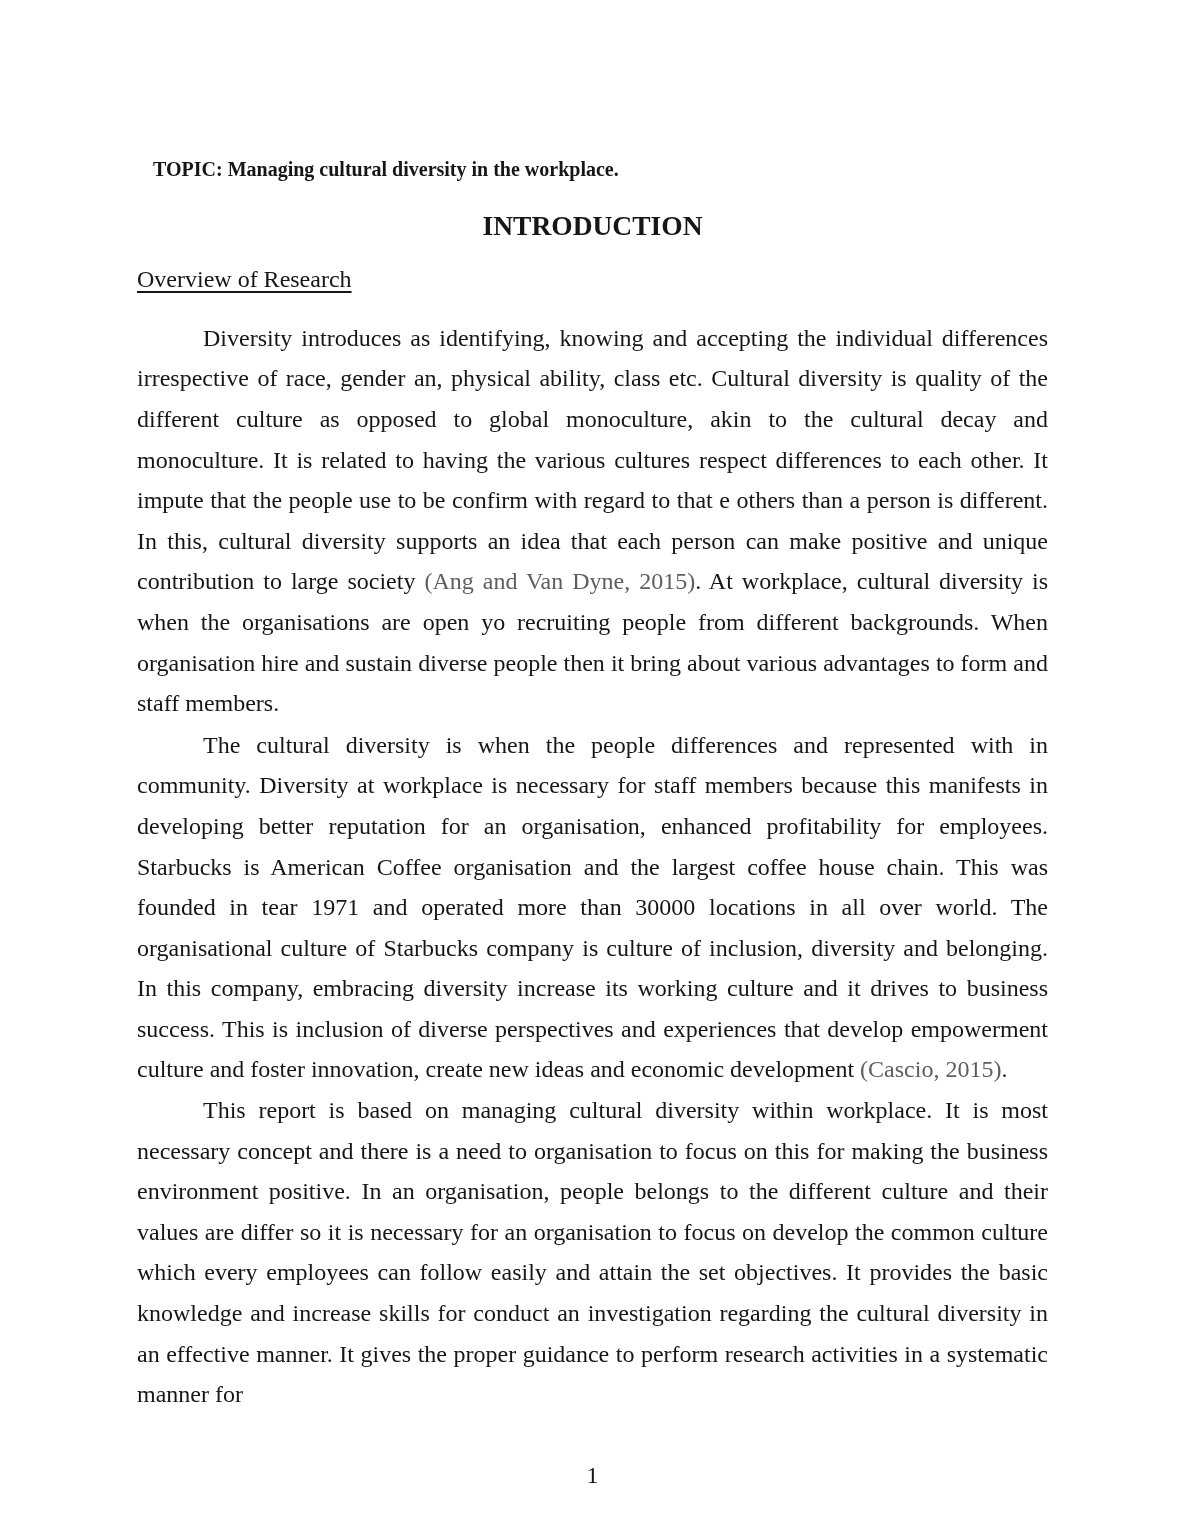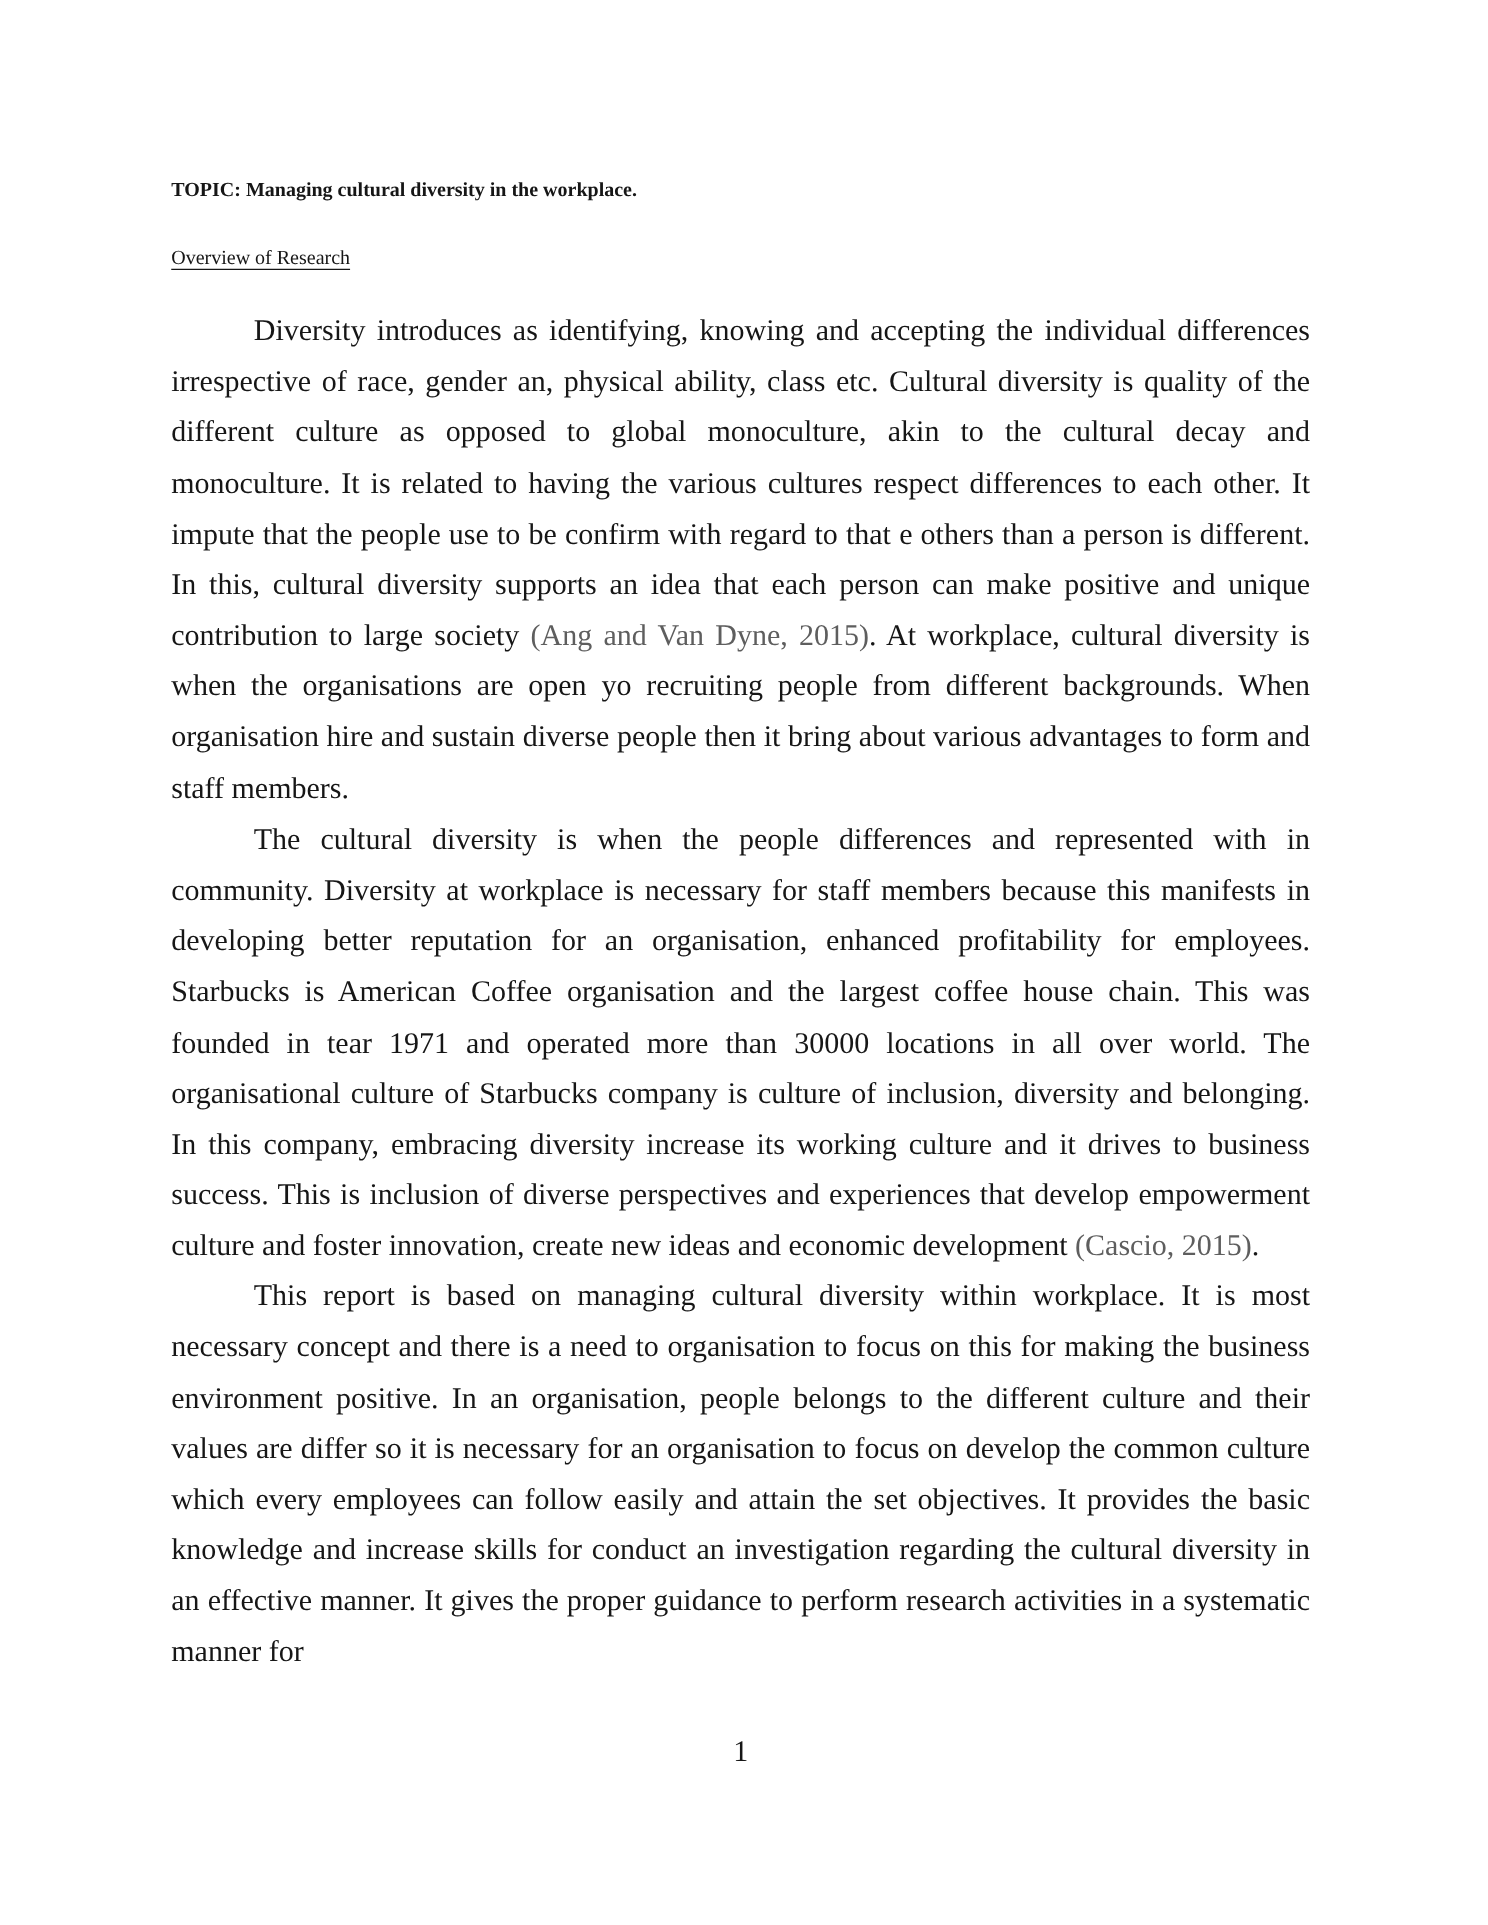--- a/index.html
+++ b/index.html
@@ -14,35 +14,35 @@
     box-sizing: border-box;
     background: #ffffff;
     color: #161616;
     font-family: "Liberation Serif", "DejaVu Serif", serif;
     font-size: 24px;
     line-height: 40.6px;
     padding: 133px 142px 0 137px;
     overflow: hidden;
   }
   .topic-line {
-    margin: 0;
+    margin: 16px;
     font-weight: bold;
-    font-size: 16px;
+    font-size: 20px;
   }
   .main-heading {
     margin: 13px 0 0 0;
     text-align: center;
     font-weight: bold;
     font-size: 27.5px;
     line-height: 40.6px;
   }
   .section-heading {
     margin: 0;
     font-weight: normal;
-    font-size: 16px;
+    font-size: 24px;
     text-decoration: underline;
     text-underline-offset: 4px;
   }
   .heading-overview   { margin-top: 13px; }
   .heading-background { margin-top: 8px; }
   .heading-significance { margin-top: 8px; }
   .body-paragraph {
     margin: 0;
     text-align: justify;
     text-indent: 66px;
@@ -58,20 +58,21 @@
     text-align: center;
   }
 </style>
 </head>
 <body>
 
 <div class="page">
 
   <p class="topic-line">TOPIC: Managing cultural diversity in the workplace.</p>
 
+  <h1 class="main-heading">INTRODUCTION</h1>
 
   <h2 class="section-heading heading-overview">Overview of Research</h2>
   <p class="body-paragraph para-overview"><span>Diversity introduces as identifying, knowing and accepting the individual differences irrespective of race, gender an, physical ability, class etc.  Cultural diversity is quality of the different culture as opposed to global monoculture, akin to the cultural decay and monoculture. It is related to having the various cultures respect differences to each other. It impute that the people use to be confirm with regard to that e others than a person is different. In this, cultural diversity supports an idea that each person can make positive and unique contribution to large society </span><span class="citation">(Ang and Van Dyne, 2015)</span><span>. At workplace, cultural diversity is when the organisations are open yo recruiting people from different backgrounds. When organisation hire and sustain diverse people then it bring about various advantages to form and staff members.</span></p>
 
   <p class="body-paragraph para-background"><span>The cultural diversity is when the people differences and represented with in community. Diversity at workplace is necessary for staff members because this manifests in developing better reputation for an organisation, enhanced profitability for employees.  Starbucks is American Coffee organisation and the largest coffee house chain. This was founded in tear 1971 and operated more than 30000 locations in all over world. The organisational culture of Starbucks company is culture of inclusion, diversity and belonging. In this company, embracing diversity increase its working culture and it drives to business success. This is inclusion of diverse perspectives and experiences that develop empowerment culture and foster innovation, create new ideas and economic development </span><span class="citation">(Cascio, 2015)</span><span>.</span></p>
 
   <p class="body-paragraph para-significance"><span>This report is based on managing cultural diversity within workplace. It is most necessary concept and there is a need to organisation to focus on this for making the business environment positive. In an organisation, people belongs to the different culture and their values are differ so it is necessary for an organisation to focus on develop the common culture which every employees can follow easily and attain the set objectives. It provides the basic knowledge and increase skills for conduct an investigation regarding the cultural diversity in an effective manner. It gives the proper guidance to perform research activities in a systematic manner for</span><span class="citation"></span><span></span></p>
 
   <p class="page-number">1</p>
 

